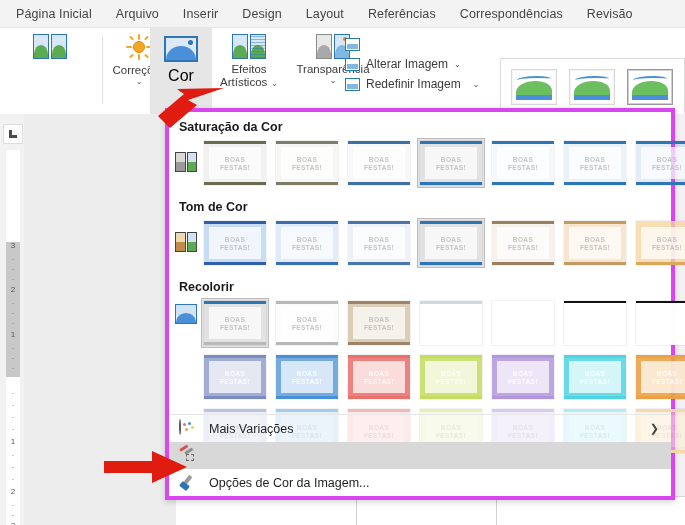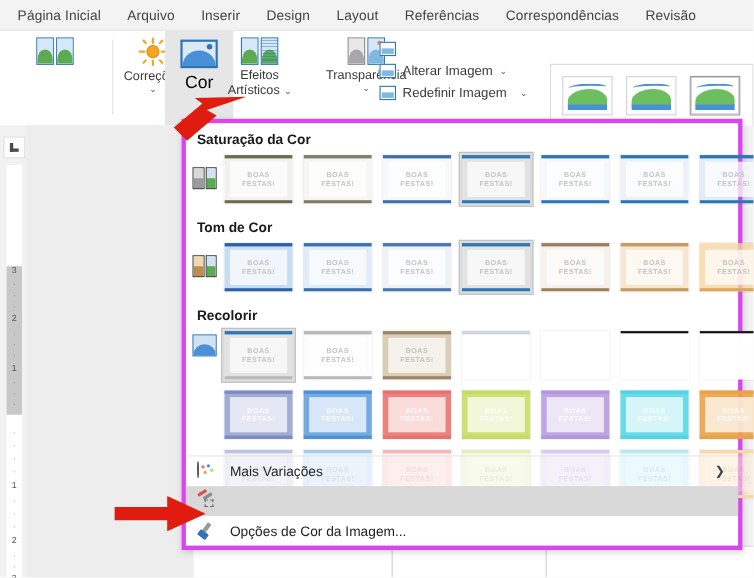--- a/index.html
+++ b/index.html
@@ -285,21 +285,21 @@
     <div class="rgroup color-btn" style="left:150px;">
       <div class="color-pic">
         <div class="fr"></div>
           <div class="mt"></div>
           <div class="dot"></div>
       </div>
       <div class="lbl" style="margin-top:5px;">Cor</div>
       <div class="chev">⌄</div>
     </div>
 
-    <div class="rgroup" style="left:197px;width:78px;">
+    <div class="rgroup" style="left:210px;width:78px;">
       <div class="big-btn" style="width:78px;">
         <div class="dual">
           <div class="half">
               <div class="sky"></div>
               <div class="grass"></div>
             </div>
           <div class="half">
               <div class="sky"></div>
               <div class="grass"></div>
               <div class="hatch"></div>

